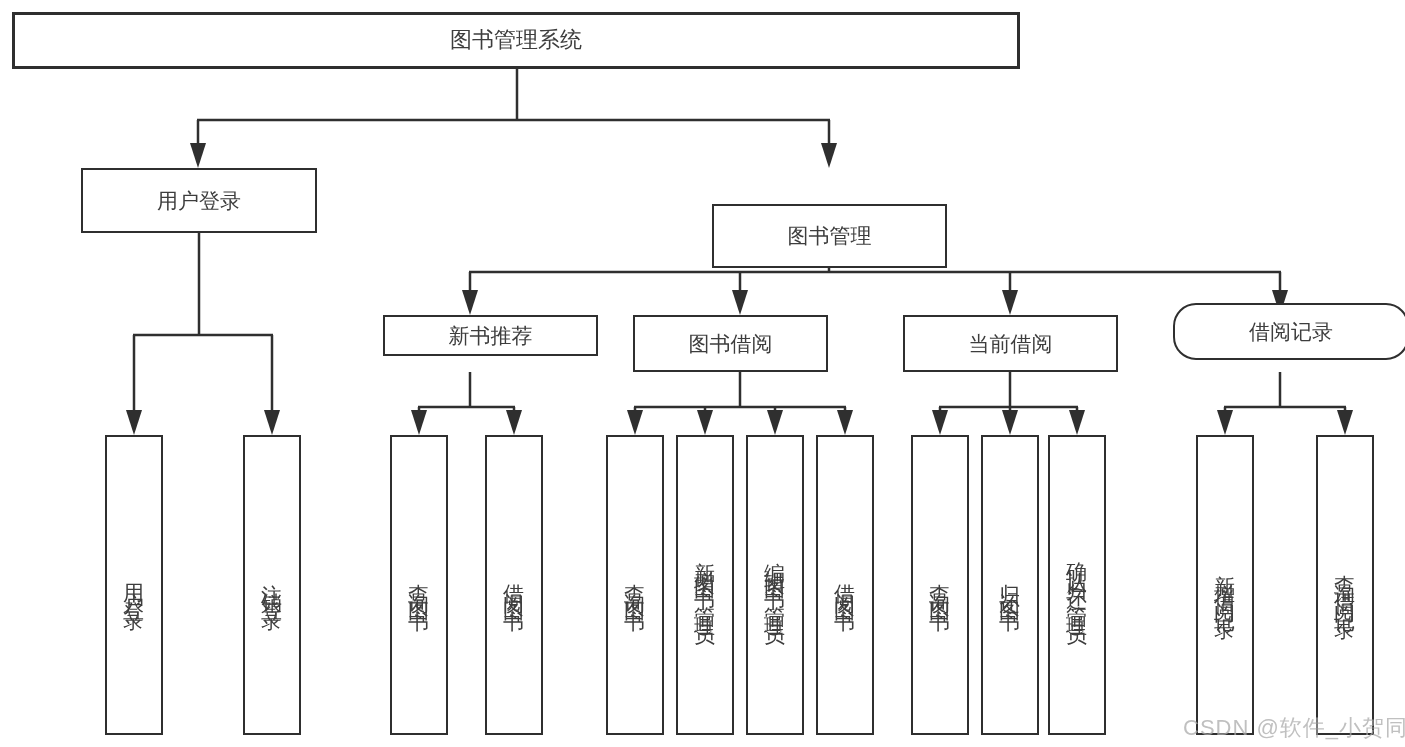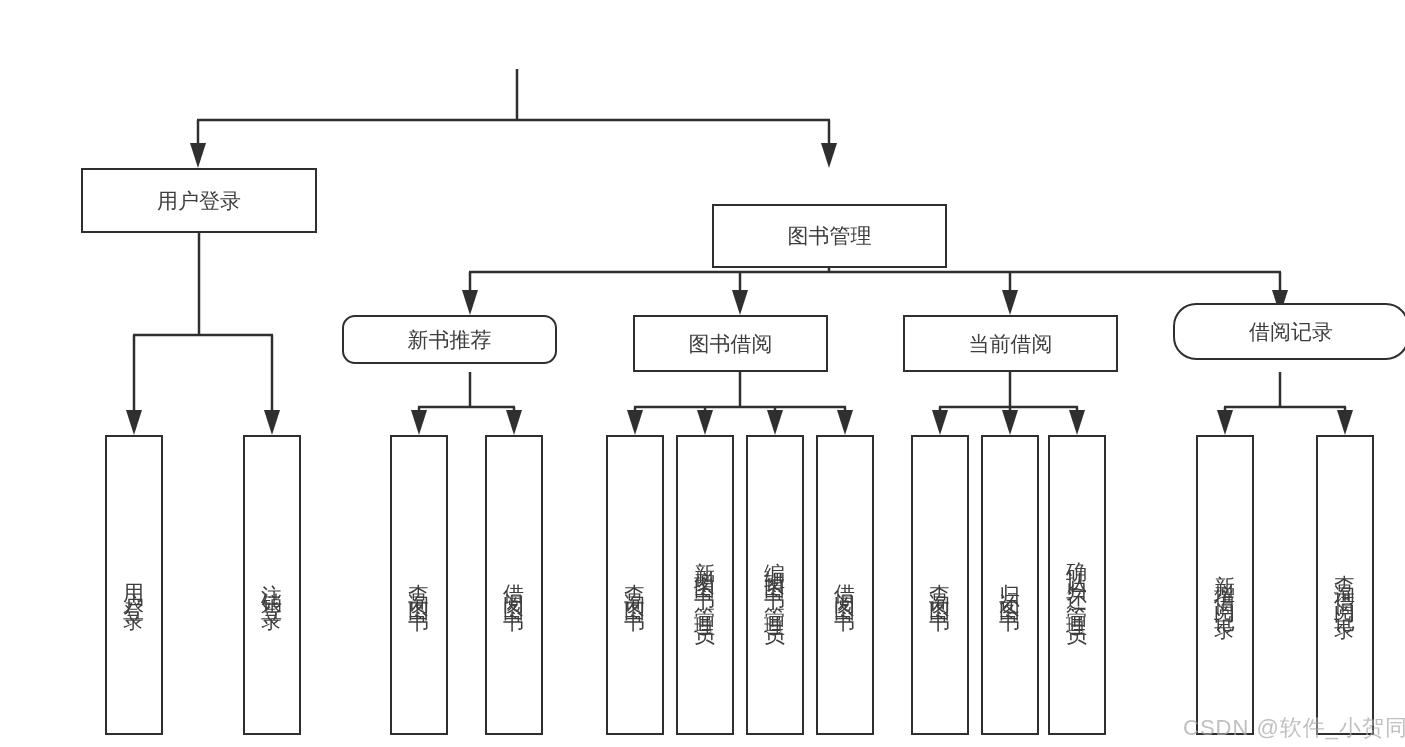--- a/index.html
+++ b/index.html
@@ -124,25 +124,26 @@
       <path d="M767 410 L783 410 L775 435 Z"></path>
       <path d="M837 410 L853 410 L845 435 Z"></path>
       <path d="M932 410 L948 410 L940 435 Z"></path>
       <path d="M1002 410 L1018 410 L1010 435 Z"></path>
       <path d="M1069 410 L1085 410 L1077 435 Z"></path>
       <path d="M1217 410 L1233 410 L1225 435 Z"></path>
       <path d="M1337 410 L1353 410 L1345 435 Z"></path>
     </g>
   </svg>
 
+  <div class="node root" style="left:12px; top:12px; width:1008px; height:57px;">图书管理系统</div>
 
   <div class="node" style="left:81px; top:168px; width:236px; height:65px;">用户登录</div>
   <div class="node" style="left:712px; top:168px; width:235px; height:64px;margin-top:36px;">图书管理</div>
 
-  <div class="node" style="left:342px; top:315px; width:215px; height:49px;border-radius:13px;">新书推荐</div>
+  <div class="node" style="left:383px; top:315px; width:215px; height:41px;">新书推荐</div>
   <div class="node" style="left:633px; top:315px; width:195px; height:57px;">图书借阅</div>
   <div class="node" style="left:903px; top:315px; width:215px; height:57px;">当前借阅</div>
   <div class="node" style="left:1173px; top:303px; width:236px; height:57px;border-radius:23px;">借阅记录</div>
 
   <div class="node vert" style="left:105px; top:435px; width:58px; height:300px;">用户登录</div>
   <div class="node vert" style="left:243px; top:435px; width:58px; height:300px;">注销登录</div>
 
   <div class="node vert" style="left:390px; top:435px; width:58px; height:300px;">查询图书</div>
   <div class="node vert" style="left:485px; top:435px; width:58px; height:300px;">借阅图书</div>
 

